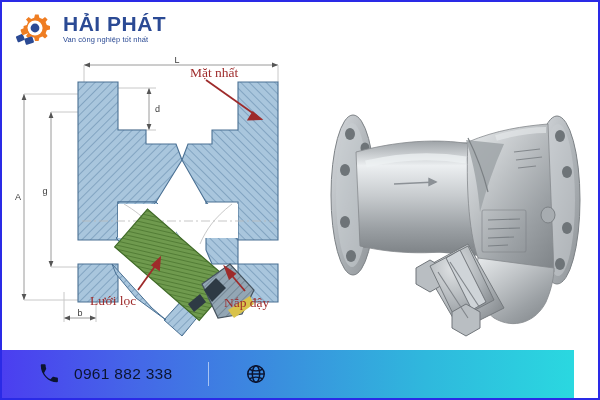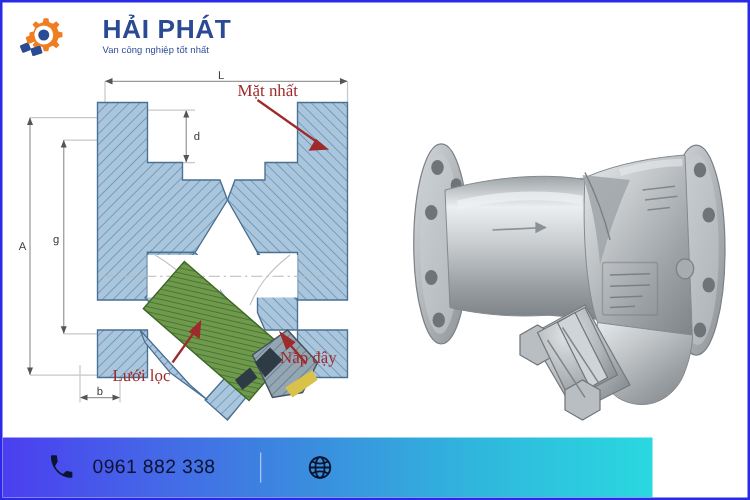--- a/index.html
+++ b/index.html
@@ -15,21 +15,21 @@
     background:#ffffff;
     border:2px solid #2a2ae6;
     overflow:hidden;
   }
 
   
   .header {
     position:absolute; left:0; top:0; width:600px; height:52px;
     display:flex; align-items:center;
   }
-  .logo-wrap { display:flex; align-items:center; margin-left:12px;gap:19px; }
+  .logo-wrap { display:flex; align-items:center; margin-left:12px; }
   .logo-mark { width:42px; height:40px; position:relative; flex:none; }
   .logo-text { margin-left:7px; line-height:1; }
   .logo-title {
     font-size:21px; font-weight:bold; letter-spacing:.5px;
     color:#2b4a94; font-family:"Liberation Sans", sans-serif;
   }
   .logo-tagline {
     font-size:7.5px; color:#2b4a94; margin-top:2px; letter-spacing:.1px;
   }
 
@@ -45,29 +45,29 @@
   
   .anno {
     position:absolute;
     font-family:"Liberation Serif", serif;
     color:#9e2b2b;
     font-size:13.5px;
     white-space:nowrap;
   }
   .anno-matbich { left:188px; top:13px; }
   .anno-luoiloc { left:88px; top:241px; }
-  .anno-napday  { left:222px; top:226px; }
+  .anno-napday  { left:222px; top:243px; }
 
   
   .photo { position:absolute; left:316px; top:8px; width:276px; height:280px; }
   .photo svg { display:block; }
 
   
   .footer {
-    position:absolute; left:0; bottom:0; width:520px; height:48px;
+    position:absolute; left:0; bottom:0; width:572px; height:48px;
     background:linear-gradient(90deg,#4b3ef0 0%, #4565e8 22%, #3a8ede 48%, #2fb8dd 74%, #2ad8e0 100%);
     display:flex; align-items:center;
   }
   .f-item { display:flex; align-items:center; color:#0d1a3a; }
   .f-phone { margin-left:36px; }
   .f-sep { width:1px; height:24px; background:rgba(255,255,255,.55); margin-left:36px; }
   .f-web { margin-left:36px; }
   .f-icon { width:22px; height:22px; flex:none; display:block; }
   .f-label {
     margin-left:14px; font-size:15.5px; color:#0b1430;

